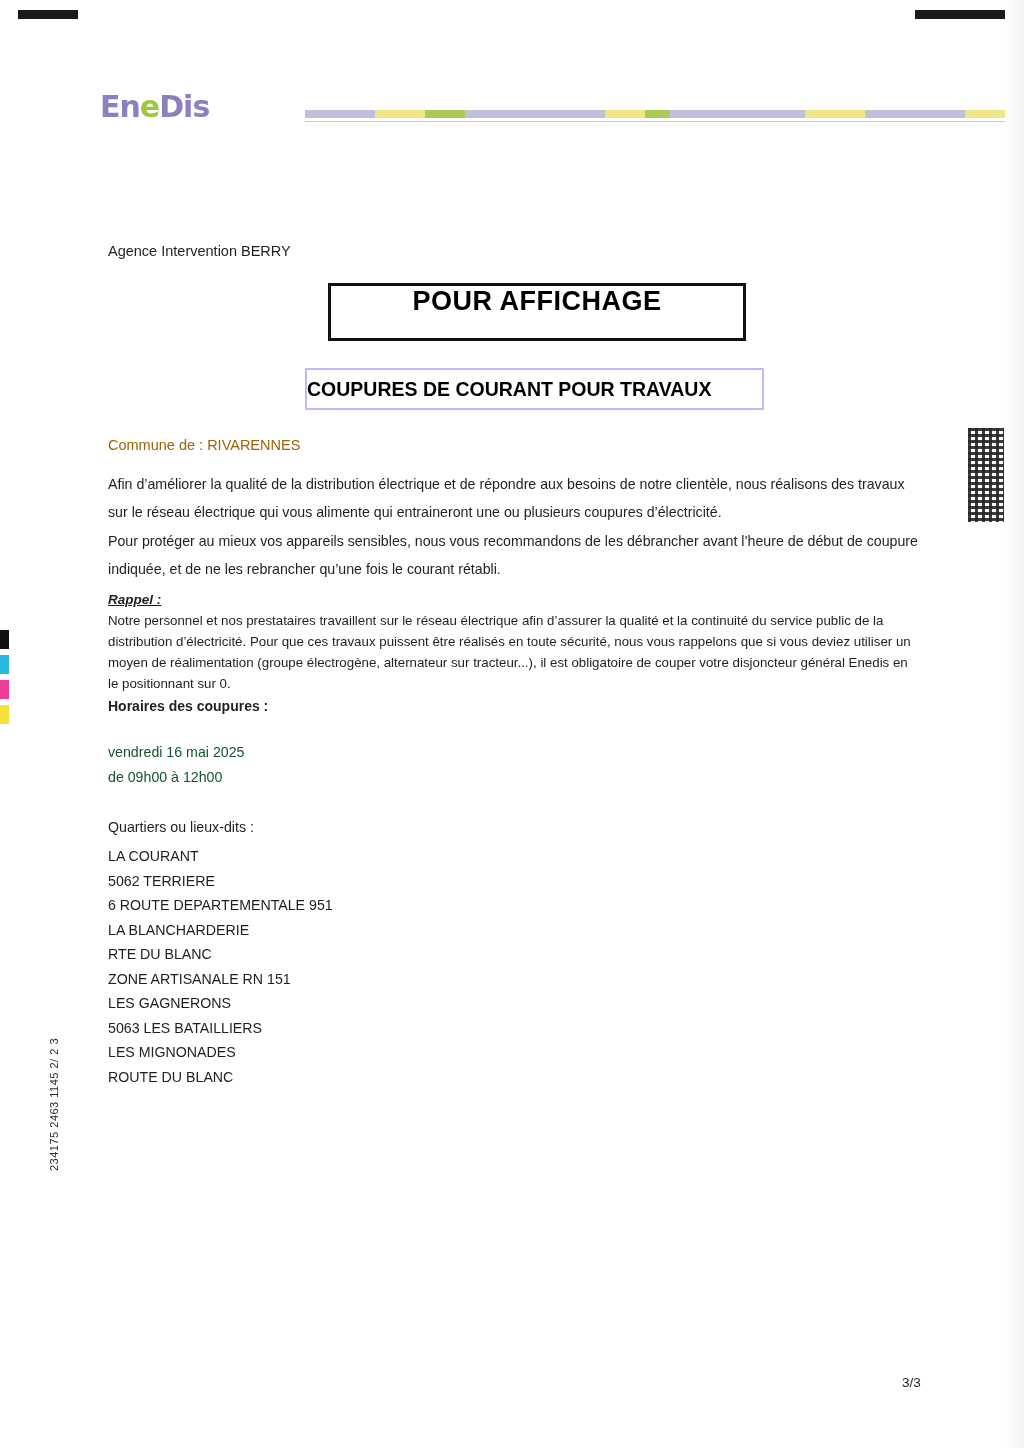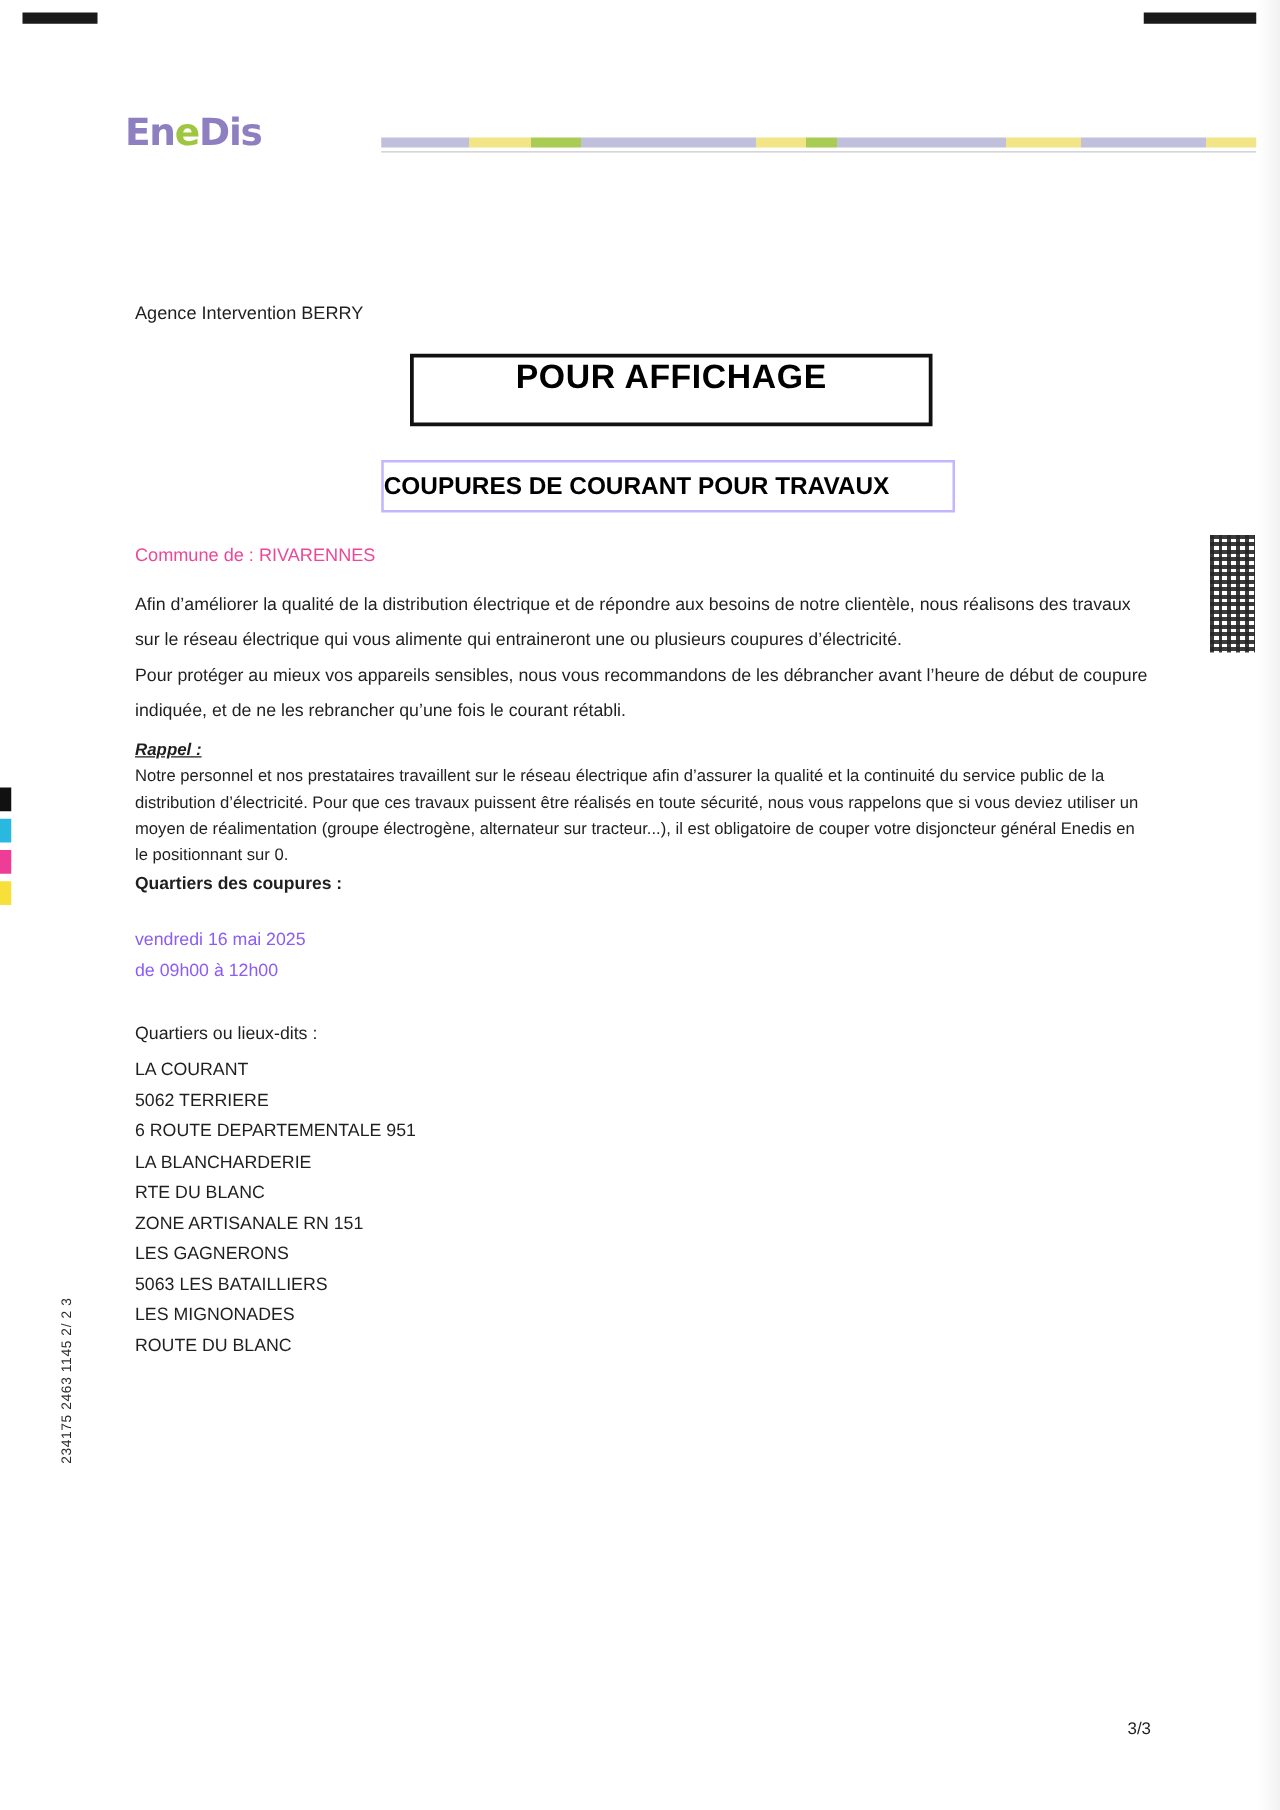--- a/index.html
+++ b/index.html
@@ -138,21 +138,21 @@
     font-size: 19.5px;
     font-weight: bold;
     color: #000;
   }
 
   .commune {
     position: absolute;
     left: 108px;
     top: 437px;
     font-size: 14.5px;
-    color: #ec4899;
+    color: #a16207;
   }
 
   .para {
     position: absolute;
     left: 108px;
     width: 820px;
     font-size: 14.2px;
     line-height: 28px;
     color: #1f1f1f;
   }
@@ -184,21 +184,21 @@
     left: 108px;
     top: 698px;
     font-size: 14px;
     font-weight: bold;
     color: #1f1f1f;
   }
   .horaire-line {
     position: absolute;
     left: 108px;
     font-size: 14.2px;
-    color: #8b5cf6;
+    color: #14532d;
   }
   .hl-1 { top: 744px; }
   .hl-2 { top: 769px; }
 
   .quartiers-title {
     position: absolute;
     left: 108px;
     top: 819px;
     font-size: 14.2px;
     color: #1f1f1f;
@@ -279,21 +279,21 @@
 </div>
 
 <div class="commune">Commune de : RIVARENNES</div>
 
 <div class="para para-1">Afin d’améliorer la qualité de la distribution électrique et de répondre aux besoins de notre clientèle, nous réalisons des travaux sur le réseau électrique qui vous alimente qui entraineront une ou plusieurs coupures d’électricité.</div>
 <div class="para para-2">Pour protéger au mieux vos appareils sensibles, nous vous recommandons de les débrancher avant l’heure de début de coupure indiquée, et de ne les rebrancher qu’une fois le courant rétabli.</div>
 
 <div class="rappel-title">Rappel :</div>
 <div class="rappel-body">Notre personnel et nos prestataires travaillent sur le réseau électrique afin d’assurer la qualité et la continuité du service public de la distribution d’électricité. Pour que ces travaux puissent être réalisés en toute sécurité, nous vous rappelons que si vous deviez utiliser un moyen de réalimentation (groupe électrogène, alternateur sur tracteur...), il est obligatoire de couper votre disjoncteur général Enedis en le positionnant sur 0.</div>
 
-<div class="horaires-title">Quartiers des coupures :</div>
+<div class="horaires-title">Horaires des coupures :</div>
 <div class="horaire-line hl-1">vendredi 16 mai 2025</div>
 <div class="horaire-line hl-2">de 09h00 à 12h00</div>
 
 <div class="quartiers-title">Quartiers ou lieux-dits :</div>
 <ul class="quartier-list">
   <li>LA COURANT</li>
   <li>5062 TERRIERE</li>
   <li>6 ROUTE DEPARTEMENTALE 951</li>
   <li>LA BLANCHARDERIE</li>
   <li>RTE DU BLANC</li>

